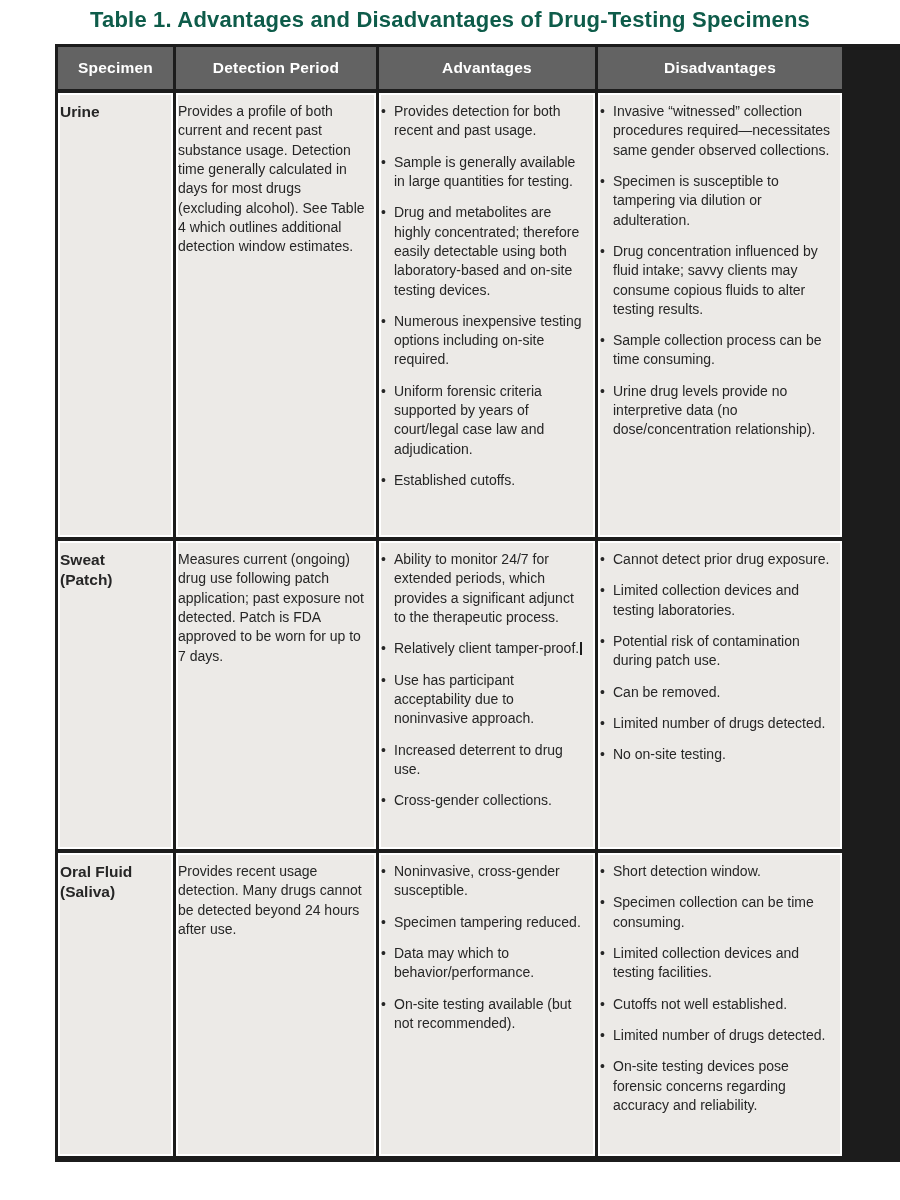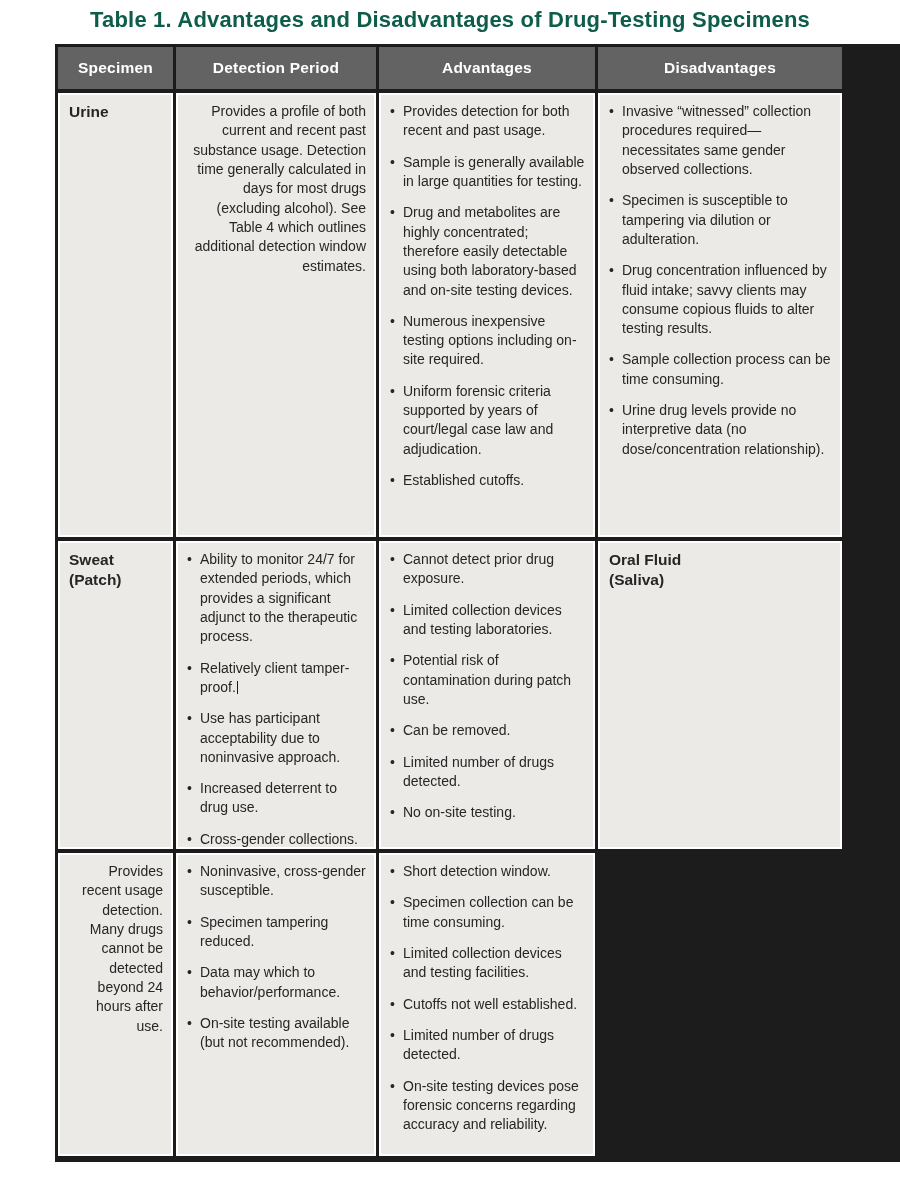--- a/index.html
+++ b/index.html
@@ -46,31 +46,31 @@
     align-items: center;
     justify-content: center;
     font-weight: bold;
     font-size: 15.5px;
     letter-spacing: 0.2px;
   }
   .cell {
     background: var(--cell_bg, #eceae7);
     border: 2px solid #ffffff;
     box-sizing: border-box;
-    padding: 7px 8px 7px 9px;
+    padding: 7px 8px 7px 0;
     overflow: hidden;
     font-size: 14px;
     line-height: 1.38;
   }
   .specimen-cell {
     font-weight: bold;
     font-size: 15.5px;
     line-height: 1.32;
   }
-  .cell-text { white-space: normal; text-align: right; }
+  .cell-text { white-space: normal; }
   .bullet-item {
     display: flex;
     margin-bottom: 12px;
   }
   .bullet-item:last-child { margin-bottom: 0; }
   .dot {
     flex: 0 0 13px;
     width: 13px;
   }
   .bullet-text { flex: 1 1 auto; }
@@ -145,20 +145,23 @@
         </div>
         <div class="bullet-item">
           <span class="dot">•</span>
           <span class="bullet-text">Urine drug levels provide no interpretive data (no dose/concentration relationship).</span>
         </div>
       </div>
       <div class="cell specimen-cell">
         <div class="specimen-line">Sweat</div>
         <div class="specimen-line">(Patch)</div>
       </div>
+      <div class="cell">
+        <div class="cell-text">Measures current (ongoing) drug use following patch application; past exposure not detected. Patch is FDA approved to be worn for up to 7 days.</div>
+      </div>
       <div class="cell list-cell">
         <div class="bullet-item">
           <span class="dot">•</span>
           <span class="bullet-text">Ability to monitor 24/7 for extended periods, which provides a significant adjunct to the therapeutic process.</span>
         </div>
         <div class="bullet-item">
           <span class="dot">•</span>
           <span class="bullet-text">Relatively client tamper-proof.<span class="text-cursor"></span></span>
         </div>
         <div class="bullet-item">

